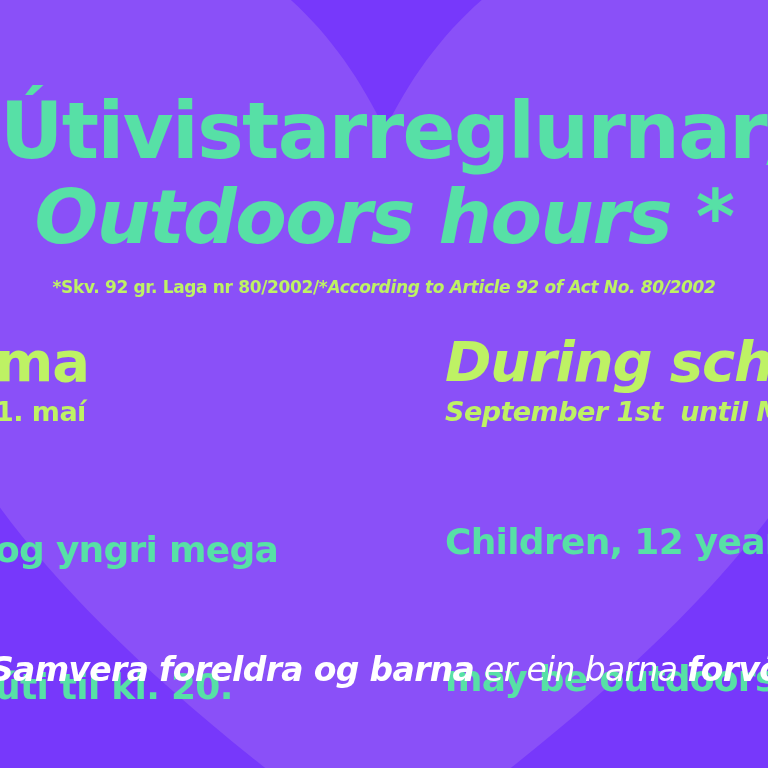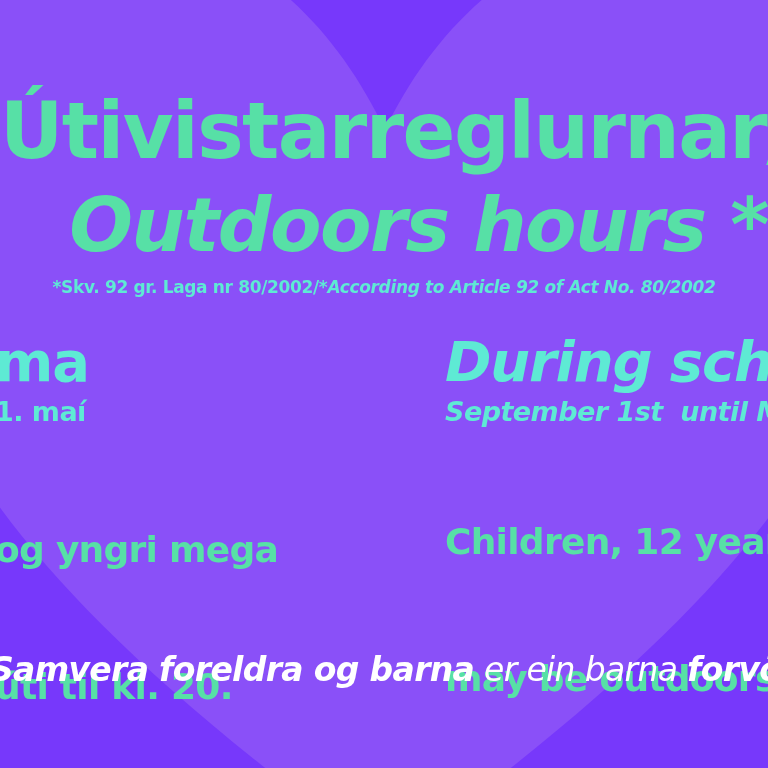--- a/index.html
+++ b/index.html
@@ -6,23 +6,23 @@
   body{width:768px;height:768px;overflow:hidden;}
   .canvas{
     position:relative;width:768px;height:768px;overflow:hidden;
     background:#7738fb;
     font-family:"DejaVu Sans","Liberation Sans",sans-serif;
   }
   .heart-svg{position:absolute;top:0;left:0;}
   .txt{position:absolute;white-space:pre;letter-spacing:-0.02em;}
   .center{left:0;width:768px;text-align:center;}
   .green{color:#57e0a6;}
-  .white{color:#5eead4;}
+  .white{color:#bef264;}
   .title-line1{top:92px;font-size:78px;font-weight:700;line-height:1;}
-  .title-line2{top:188px;font-size:75px;font-weight:700;font-style:italic;line-height:1;text-align:right;}
+  .title-line2{top:180px;font-size:75px;font-weight:700;font-style:italic;line-height:1;}
   .footnote{top:277px;font-size:17px;font-weight:700;line-height:1.2;}
   .footnote .it{font-style:italic;}
   .col-left{left:-5px;}
   .col-right{left:445px;}
   .col-heading{top:334px;font-size:56px;font-weight:700;line-height:1;}
   .col-heading.italic, .col-sub.italic{font-style:italic;}
   .col-sub{top:397px;font-size:27px;font-weight:700;line-height:1.1;}
   .col-lines{font-size:36px;font-weight:700;line-height:45.5px;}
   .col-lines.left-pos{top:436px;}
   .col-lines.right-pos{top:428px;}

